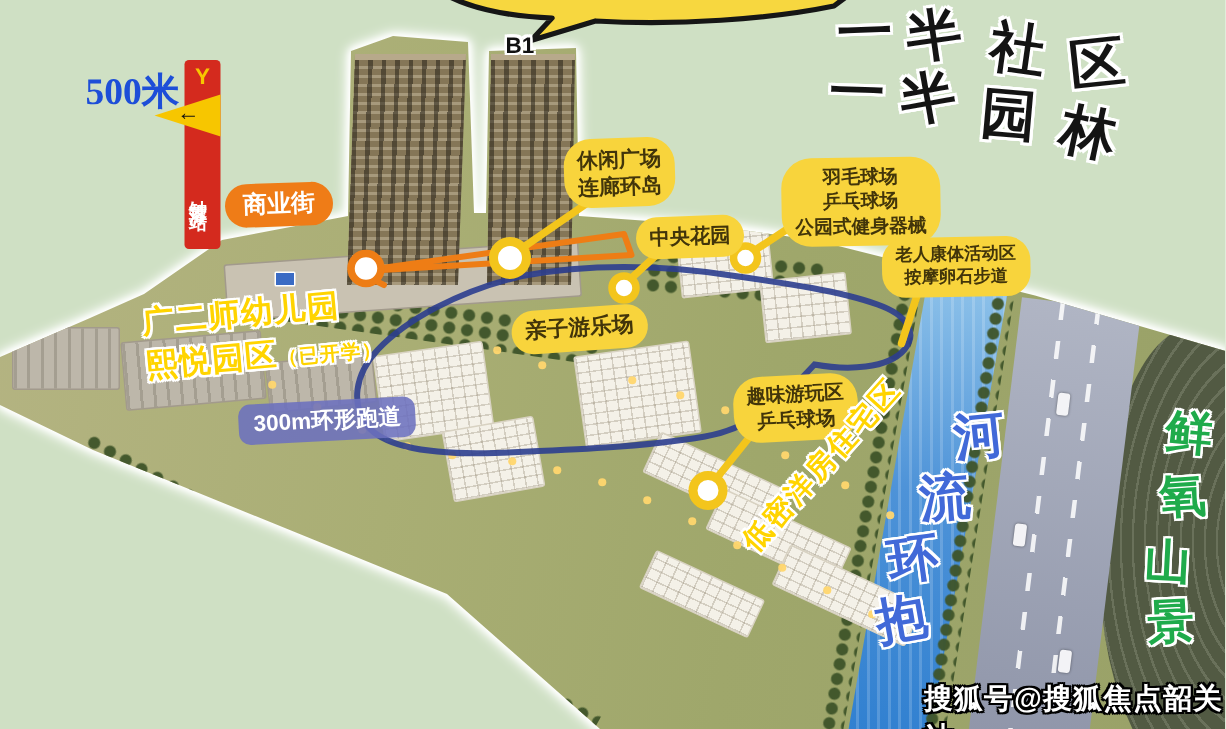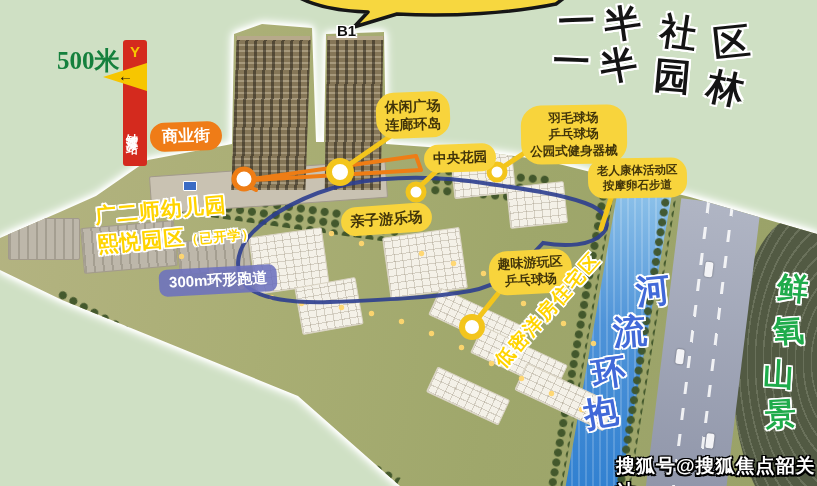--- a/index.html
+++ b/index.html
@@ -94,21 +94,21 @@
     position:absolute;text-align:center;}
   .vchar{position:absolute;z-index:6;font-weight:bold;}
   .river-char{color:#4169d8;font-size:34px;}
   .mount-char{color:#1fab4b;font-size:31px;}
 
   
   .tchar{position:absolute;z-index:7;color:#141414;font-weight:bold;font-size:37px;line-height:1;}
 
   
   .dist{left:57px;top:44px;z-index:7;font-family:"Liberation Serif","DejaVu Serif",serif;
-    font-weight:bold;font-size:25px;color:#15803d;position:absolute;}
+    font-weight:bold;font-size:25px;color:#1d4ed8;position:absolute;}
   .banner{left:123px;top:40px;width:24px;height:126px;background:#d42a1e;border-radius:3px;
     z-index:6;position:absolute;}
   .banner .logo{display:block;text-align:center;color:#f7c600;font-weight:bold;font-size:15px;
     margin-top:3px;}
   .banner .station{position:absolute;left:0;right:0;top:56px;color:#fff;font-weight:bold;
     font-size:12px;writing-mode:vertical-lr;letter-spacing:3px;margin:0 auto;height:66px;
     text-align:center;width:100%;}
   .flag{left:103px;top:63px;width:0;height:0;z-index:7;position:absolute;
     border-top:14px solid transparent;border-bottom:14px solid transparent;
     border-right:44px solid #f7c600;}

